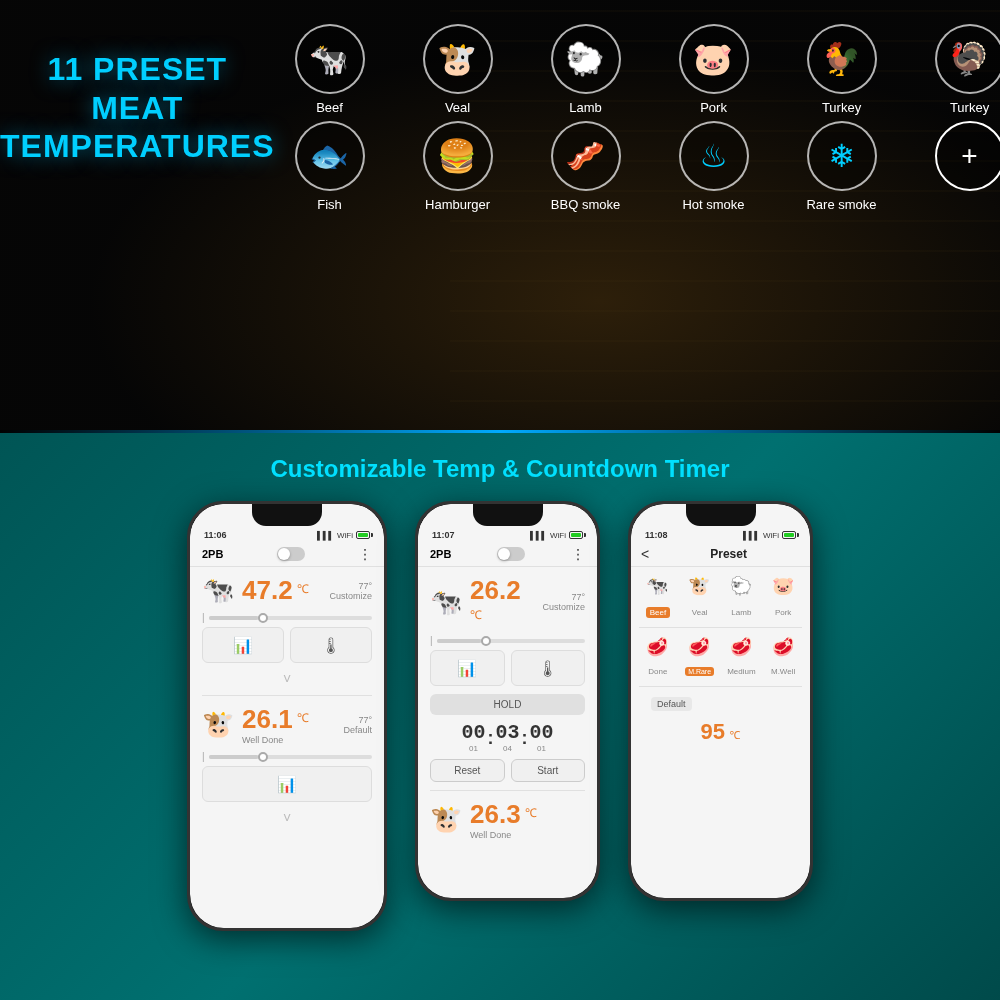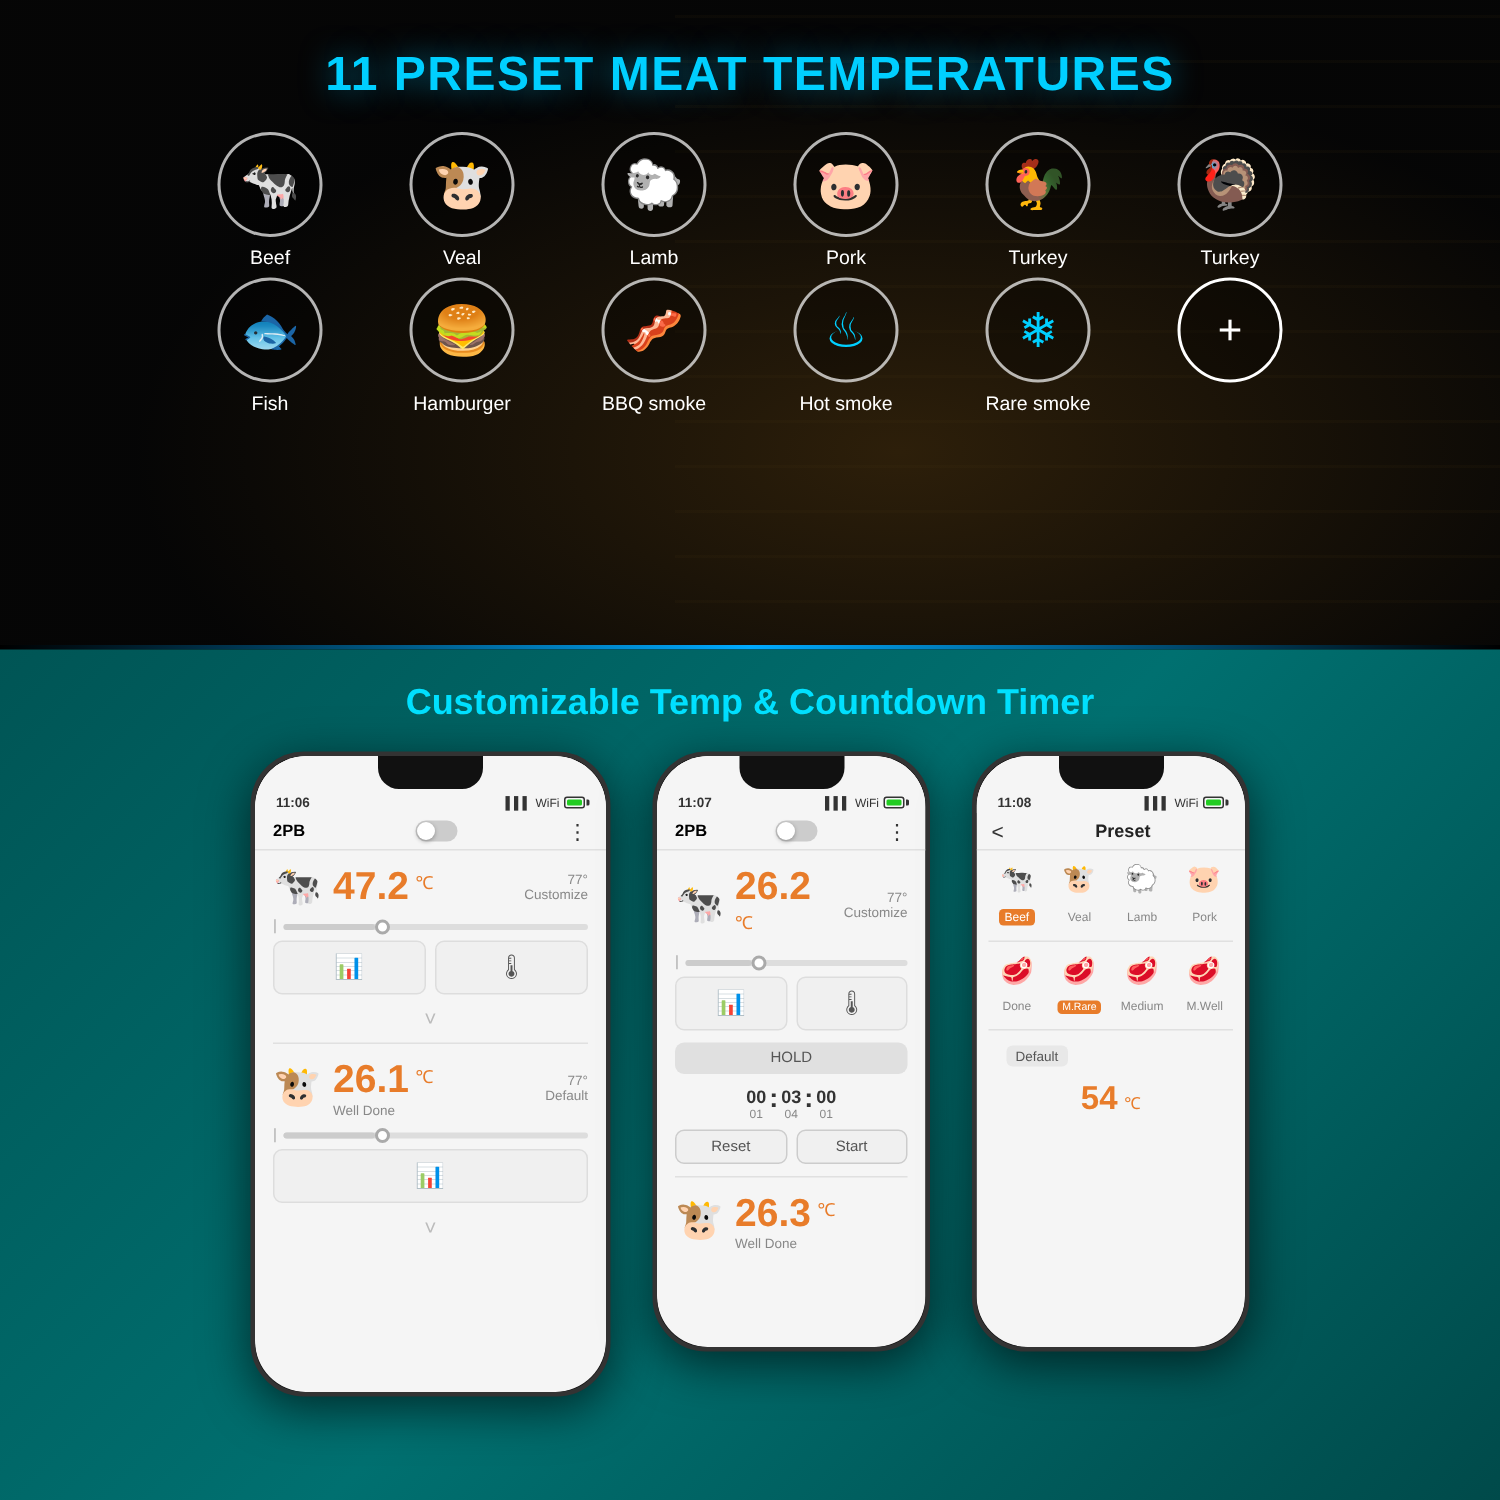--- a/index.html
+++ b/index.html
@@ -35,23 +35,23 @@
         rgba(80,60,20,0.15) 28px,
         rgba(80,60,20,0.15) 30px
       );
       opacity: 0.6;
     }
 
     .top-content {
       position: relative;
       z-index: 2;
       display: flex;
-      flex-direction: column;
-      align-items: center;
-      padding-top: 30px;
+      flex-direction: row;
+      align-items: center;
+      padding-top: 4px;
     }
     .main-title {
       color: #00cfff;
       font-size: 32px;
       font-weight: 900;
       text-align: center;
       text-transform: uppercase;
       line-height: 1.2;
       letter-spacing: 1px;
       text-shadow: 0 0 20px rgba(0,200,255,0.5);
@@ -132,21 +132,21 @@
     
     .phone-frame {
       background: #111;
       border-radius: 36px;
       border: 3px solid #333;
       overflow: hidden;
       position: relative;
       box-shadow: 0 8px 32px rgba(0,0,0,0.6);
     }
     .phone-frame.large {
-      width: 240px;
+      width: 200px;
       height: 430px;
     }
     .phone-frame.medium {
       width: 185px;
       height: 400px;
     }
 
     .phone-notch {
       position: absolute;
       top: 0;
@@ -319,23 +319,24 @@
       display: flex;
       justify-content: center;
       align-items: flex-end;
       gap: 2px;
       margin: 4px 0;
     }
     .countdown-digit {
       text-align: center;
     }
     .countdown-num {
-      font-size: 12px;
+      font-size: 20px;
       font-weight: 700;
       color: #333;
+      font-family: Liberation Mono, monospace;
     }
     .countdown-sub {
       font-size: 8px;
       color: #888;
     }
     .countdown-sep {
       font-size: 18px;
       font-weight: 700;
       color: #333;
       margin-bottom: 4px;
@@ -772,21 +773,21 @@
             </div>
           </div>
 
           <div style="height:1px;background:#e0e0e0;margin:2px 0 6px;"></div>
 
           <div class="preset-default-row">
             <span class="default-badge">Default</span>
           </div>
 
           <div class="preset-temp-display">
-            <span class="preset-temp-val">54</span>
+            <span class="preset-temp-val">95</span>
             <span class="preset-temp-unit">℃</span>
           </div>
 
         </div>
       </div>
     </div>
 
   </div>
 </div>
 

